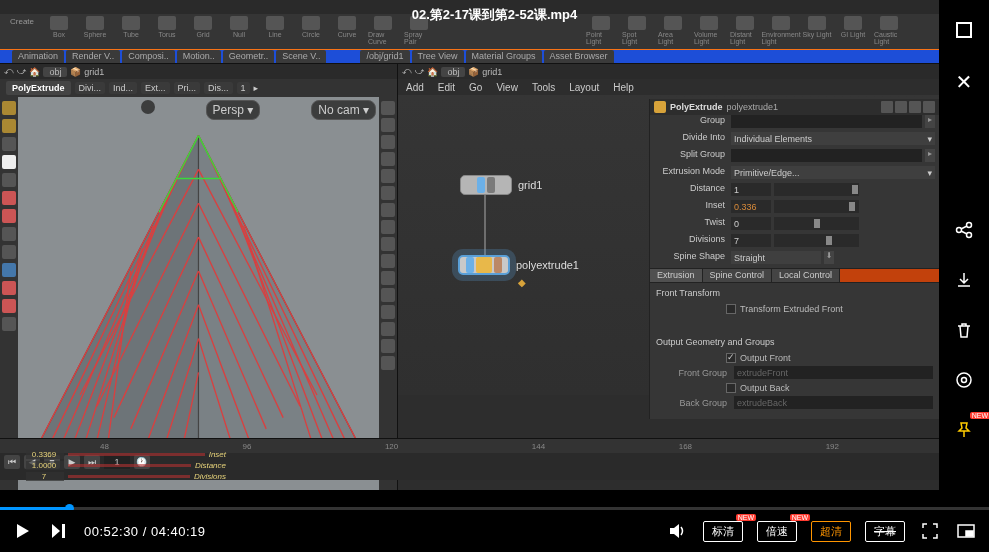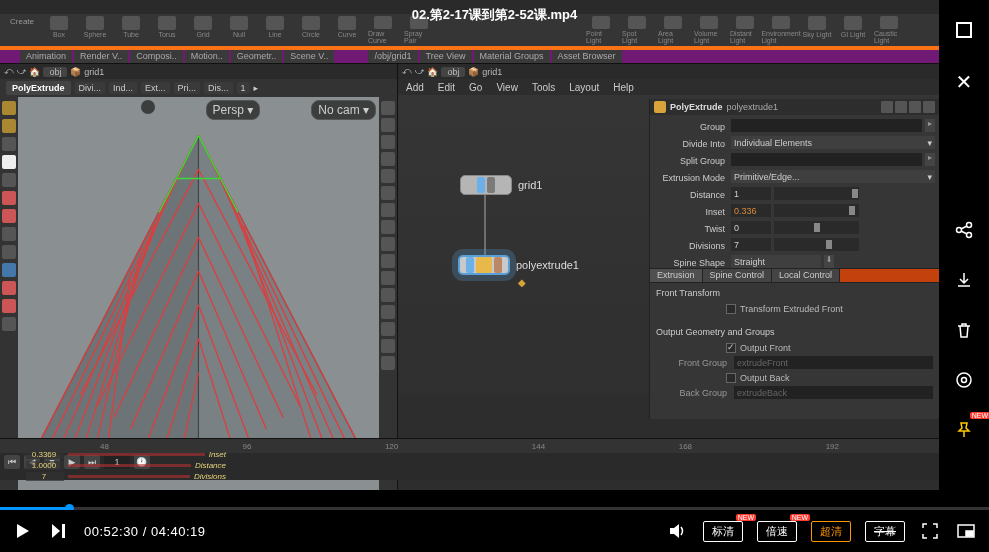--- a/index.html
+++ b/index.html
@@ -16,27 +16,27 @@
 
 .video-title { position: absolute; top: 6px; left: 50%; transform: translateX(-50%); color: #fff; font-size: 13px; z-index: 50; font-weight: bold; }
 
 
 .app { position: absolute; left: 0; top: 0; width: 939px; height: 490px; background: #2d2d2d; }
 
 
 .menubar { height: 14px; background: #2a2a2a; display: flex; gap: 15px; padding: 0 8px; color: #888; font-size: 9px; align-items: center; }
 
 
-.shelf { height: 36px; background: #353535; display: flex; gap: 6px; padding: 2px 6px; border-bottom: 4px solid #f97316; }
+.shelf { height: 36px; background: #353535; display: flex; gap: 6px; padding: 2px 6px; border-bottom: 1px solid #f97316; }
 .shelf-tab { font-size: 8px; color: #999; padding: 1px 4px; }
 .shelf-tool { width: 30px; display: flex; flex-direction: column; align-items: center; font-size: 7px; color: #888; }
 .shelf-tool .ico { width: 18px; height: 14px; background: #555; border-radius: 2px; margin-bottom: 1px; }
 
 
-.pane-tabs { height: 14px; background: #701a75; display: flex; gap: 2px; padding: 0 20px; border-bottom: 1px solid #111; font-size: 9px; color: #aaa; }
+.pane-tabs { height: 14px; background: #1d4ed8; display: flex; gap: 2px; padding: 0 12px; border-bottom: 1px solid #111; font-size: 9px; color: #aaa; }
 .pane-tab { padding: 1px 6px; background: #3a3a3a; border-radius: 2px 2px 0 0; }
 
 
 .main { display: flex; height: 426px; }
 
 
 .left-pane { width: 398px; background: #2d2d2d; border-right: 1px solid #111; display: flex; flex-direction: column; }
 .path-bar { height: 15px; background: #2a2a2a; display: flex; align-items: center; gap: 3px; padding: 0 4px; font-size: 9px; color: #bbb; }
 .path-chip { background: #444; padding: 0 6px; border-radius: 2px; }
 
@@ -80,21 +80,21 @@
 
 
 .param-panel { position: absolute; right: 0; top: 99px; width: 290px; height: 320px; background: #363636; border-left: 1px solid #222; z-index: 20; overflow: hidden; }
 .param-header { height: 16px; background: #2d2d2d; display: flex; align-items: center; gap: 4px; padding: 0 4px; font-size: 9px; }
 .param-header .pico { width: 12px; height: 12px; background: #d8a33a; border-radius: 2px; }
 .param-header .pname { font-weight: bold; color: #ddd; }
 .param-header .pval { color: #aaa; }
 .param-header .picons { margin-left: auto; display: flex; gap: 2px; }
 .param-header .picons .pi { width: 12px; height: 12px; background: #555; border-radius: 1px; }
 
-.param-row { display: flex; align-items: flex-end; height: 17px; padding: 0 4px; gap: 3px; }
+.param-row { display: flex; align-items: flex-start; height: 17px; padding: 0 4px; gap: 3px; }
 .param-label { width: 74px; text-align: right; font-size: 9px; color: #ccc; padding-right: 3px; }
 .param-field { flex: 1; height: 13px; background: #2a2a2a; color: #ccc; font-size: 9px; padding: 0 3px; display: flex; align-items: center; }
 .param-field.dark { background: #222; }
 .param-dropdown { flex: 1; height: 13px; background: #3f3f3f; color: #ccc; font-size: 9px; padding: 0 3px; display: flex; align-items: center; justify-content: space-between; }
 .param-arrow { width: 10px; height: 13px; background: #444; color: #999; text-align: center; font-size: 8px; }
 .param-slider { width: 85px; height: 13px; background: #2a2a2a; position: relative; }
 .param-slider .handle { position: absolute; top: 2px; width: 6px; height: 9px; background: #888; }
 .highlight .param-field { color: #d88a3a; }
 
 .param-tabs { display: flex; height: 15px; background: #c2410c; border-top: 1px solid #222; border-bottom: 1px solid #222; font-size: 9px; }
@@ -534,21 +534,21 @@
       <div class="param-tab active">Extrusion</div>
       <div class="param-tab">Spine Control</div>
       <div class="param-tab">Local Control</div>
     </div>
     <div class="param-section">
       <div class="section-title">Front Transform</div>
       <div class="chk-row">
           <div class="chk"></div>
           <span>Transform Extruded Front</span>
         </div>
-      <div class="section-title" style="margin-top:8px">Output Geometry and Groups</div>
+      <div class="section-title" style="margin-top:18px">Output Geometry and Groups</div>
       <div class="chk-row">
           <div class="chk on"></div>
           <span>Output Front</span>
         </div>
       <div class="chk-row labeled">
           <span class="clabel">Front Group</span>
           <div class="param-field dark" style="color:#666">extrudeFront</div>
         </div>
       <div class="chk-row">
           <div class="chk"></div>

